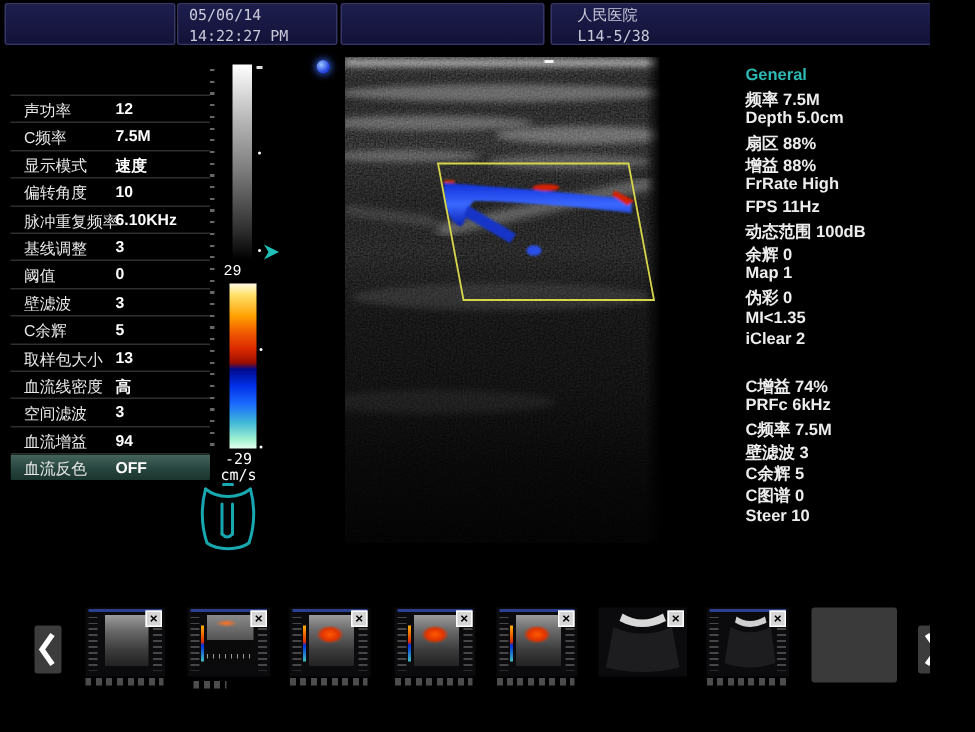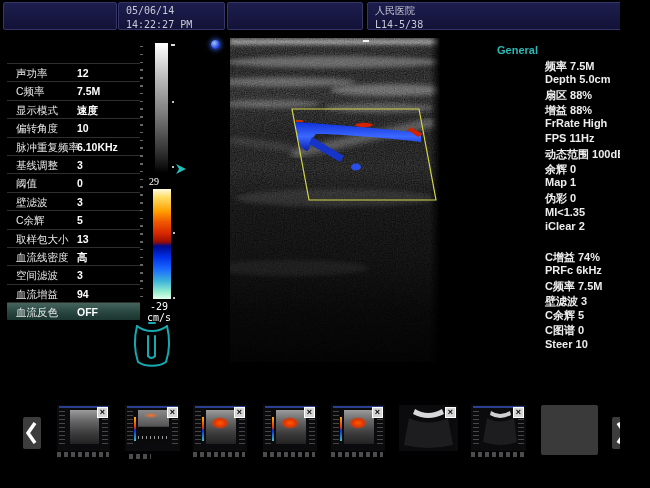--- a/index.html
+++ b/index.html
@@ -7,56 +7,56 @@
          font-family:"Liberation Sans", sans-serif;}
 
   
   .tbox{position:absolute;top:2px;height:28px;background:linear-gradient(180deg,#1e1e4e,#121238);
         border:1px solid #353568;border-radius:2px;box-sizing:border-box;}
   .tbox .txt{font-family:"DejaVu Sans Mono", monospace;font-size:10px;line-height:12px;
              color:#c9c9da;padding:2px 0 0 7px;white-space:nowrap;}
   #tbox1{left:3px;width:114px;}
   #tbox2{left:118px;width:107px;}
   #tbox3{left:227px;width:136px;}
-  #tbox4{left:367px;width:281px;}
+  #tbox4{left:367px;width:281px;padding-left:10px;}
 
   
   #left-panel{position:absolute;left:7px;top:63px;width:133px;}
   .prow{position:relative;height:18.4px;border-top:1px solid #2e2e2e;box-sizing:border-box;text-align:right;}
   .prow .lbl{position:absolute;left:9px;top:3px;font-size:10.5px;color:#e8e8e8;letter-spacing:0;}
   .prow .val{position:absolute;left:70px;top:3px;font-size:10.5px;font-weight:bold;color:#fff;}
   .prow.hl{background:linear-gradient(180deg,#44645c 0%,#27463f 55%,#1b342e 100%);
            border-top:1px solid #2e2e2e;border-radius:1px;padding-left:40px;}
 
   
   #ruler{position:absolute;left:140px;top:46px;width:3px;height:252px;
          background:repeating-linear-gradient(to bottom,#666 0 1.5px,transparent 1.5px 7.8px);}
   #gs-bar{position:absolute;left:155px;top:43px;width:13px;height:130px;
           background:linear-gradient(180deg,#ffffff 0%,#bfbfbf 25%,#7a7a7a 55%,#2e2e2e 85%,#000 100%);}
   #gs-topmark{position:absolute;left:171px;top:44px;width:4px;height:2px;background:#ddd;}
-  #vel-max{position:absolute;left:149px;top:176px;font-size:10px;color:#fff;font-family:Liberation Serif, serif;}
+  #vel-max{position:absolute;left:149px;top:176px;font-size:10px;color:#fff;font-family:Liberation Mono, monospace;}
   #color-bar{position:absolute;left:153px;top:189px;width:18px;height:110px;
      background:linear-gradient(180deg,#fffbe2 0%,#ffe06a 7%,#ffa000 20%,#f05800 30%,#d92800 40%,#9c0e00 48%,
                 #000a8c 52%,#0030e8 62%,#1b6bff 73%,#3fb6d8 84%,#9af0cf 94%,#e4ffee 100%);}
   #vel-min{position:absolute;left:150px;top:301px;font-size:10px;color:#fff;font-family:"DejaVu Sans Mono",monospace;}
   #vel-unit{position:absolute;left:147px;top:312px;font-size:10px;color:#fff;font-family:"DejaVu Sans Mono",monospace;}
   .mdot{position:absolute;width:2px;height:2px;background:#fff;border-radius:50%;}
   #gain-arrow{position:absolute;left:175px;top:161px;}
   #focus-dot{position:absolute;left:211px;top:40px;width:9px;height:9px;border-radius:50%;
      background:radial-gradient(circle at 35% 35%,#9cc6ff,#2a48e0 60%,#1021a8);
      box-shadow:0 0 5px 1px rgba(60,110,255,.8);}
   #body-marker{position:absolute;left:129px;top:320px;}
 
   
   #us-image{position:absolute;left:230px;top:38px;width:210px;height:324px;background:#000;}
 
   
   #right-panel{position:absolute;left:497px;top:44px;width:150px;}
   #right-panel .title{font-size:11px;font-weight:bold;color:#2cb8b4;height:14.7px;}
-  #right-panel .line{font-size:11px;font-weight:bold;color:#ededed;height:14.7px;min-height:14.7px;white-space:nowrap;margin-left:48px;}
+  #right-panel .line{font-size:11px;font-weight:bold;color:#ededed;height:14.7px;min-height:14.7px;white-space:nowrap;}
 
   
   .nav-btn{position:absolute;top:417px;width:18px;height:32px;background:#3c3c3c;border-radius:2px;
            display:flex;align-items:center;justify-content:center;cursor:pointer;}
   #prev-btn{left:23px;} #next-btn{left:612px;}
 
   .thumb{position:absolute;top:405px;height:46px;background:#0b0b0d;}
   .thumb .tbar{position:absolute;top:1px;left:2px;right:2px;height:2px;background:#2a3f8f;}
   .thumb .lcol{position:absolute;left:2px;top:6px;bottom:4px;width:6px;opacity:.75;
       background:repeating-linear-gradient(to bottom,#5a5a5a 0 1px,transparent 1px 4px);}

